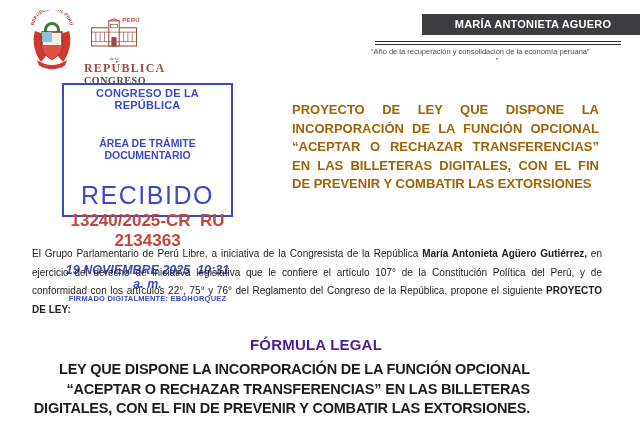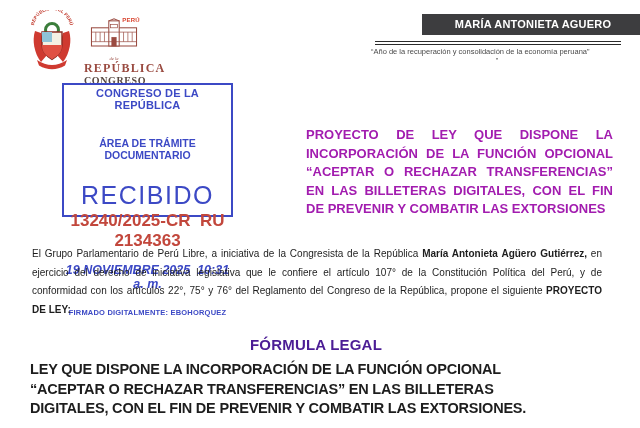--- a/index.html
+++ b/index.html
@@ -34,29 +34,29 @@
   
   .stamp{position:absolute;left:62px;top:83px;width:171px;height:134px;
     box-sizing:border-box;border:2px solid var(--stamp-blue);border-radius:0;
     text-align:center;color:var(--stamp-blue);padding-top:2px;}
   .stamp .org{font-size:11px;font-weight:bold;letter-spacing:.2px;}
   .stamp .area{font-size:10.5px;font-weight:bold;margin-top:26px;}
   .stamp .received{font-size:25px;font-weight:normal;letter-spacing:1.5px;margin-top:20px;}
   .stamp .plabel{font-size:11px;font-weight:bold;color:var(--stamp-red);margin-top:5px;}
   .stamp .pnum{font-size:17px;font-weight:bold;color:var(--stamp-red);margin-top:1px;}
   .stamp .date{font-size:12.5px;font-weight:bold;margin-top:12px;font-style:italic;}
-  .stamp .signed{font-size:7.5px;font-weight:bold;margin-top:17px;letter-spacing:.2px;}
+  .stamp .signed{font-size:7.5px;font-weight:bold;margin-top:3px;letter-spacing:.2px;}
   
-  .title-block{position:absolute;left:306px;top:101px;width:307px;
-    font-size:13px;font-weight:bold;line-height:18.5px;text-align:justify;color:#a21caf;margin-top:25px;}
+  .title-block{position:absolute;left:292px;top:101px;width:307px;
+    font-size:13px;font-weight:bold;line-height:18.5px;text-align:justify;color:#a16207;}
   .body-par{position:absolute;left:32px;top:245px;width:570px;
     font-size:10px;line-height:18.5px;text-align:justify;color:#1d1d1d;}
   .formula-heading{position:absolute;left:36px;top:336px;width:560px;text-align:center;
     font-size:15px;font-weight:bold;letter-spacing:.2px;color:#4c1d95;}
-  .law-title{position:absolute;left:30px;top:360px;width:500px;text-align:left;
+  .law-title{position:absolute;left:30px;top:360px;width:500px;text-align:right;
     font-size:14.5px;font-weight:bold;line-height:19.5px;letter-spacing:-.2px;color:#1d1d1d;}
 </style>
 </head>
 <body>
 
 <div class="page">
 
   <div class="coat">
     <svg width="44" height="62" viewBox="0 0 44 62">
       <defs>

